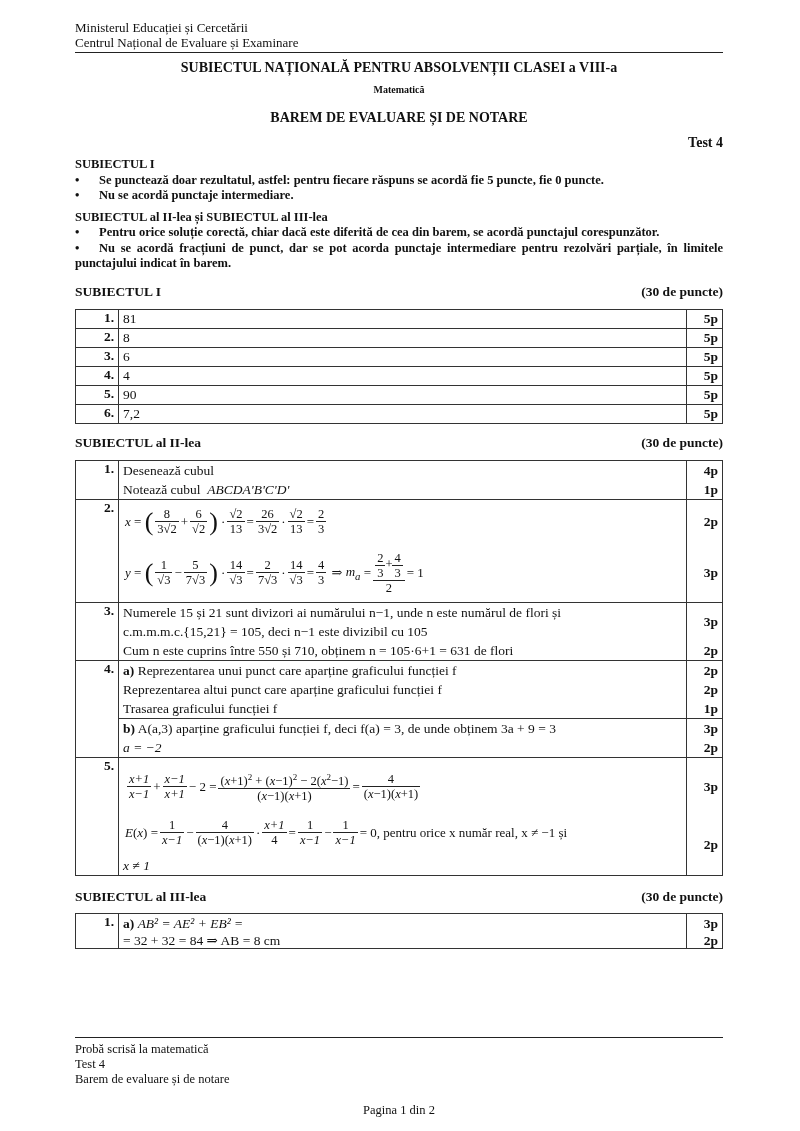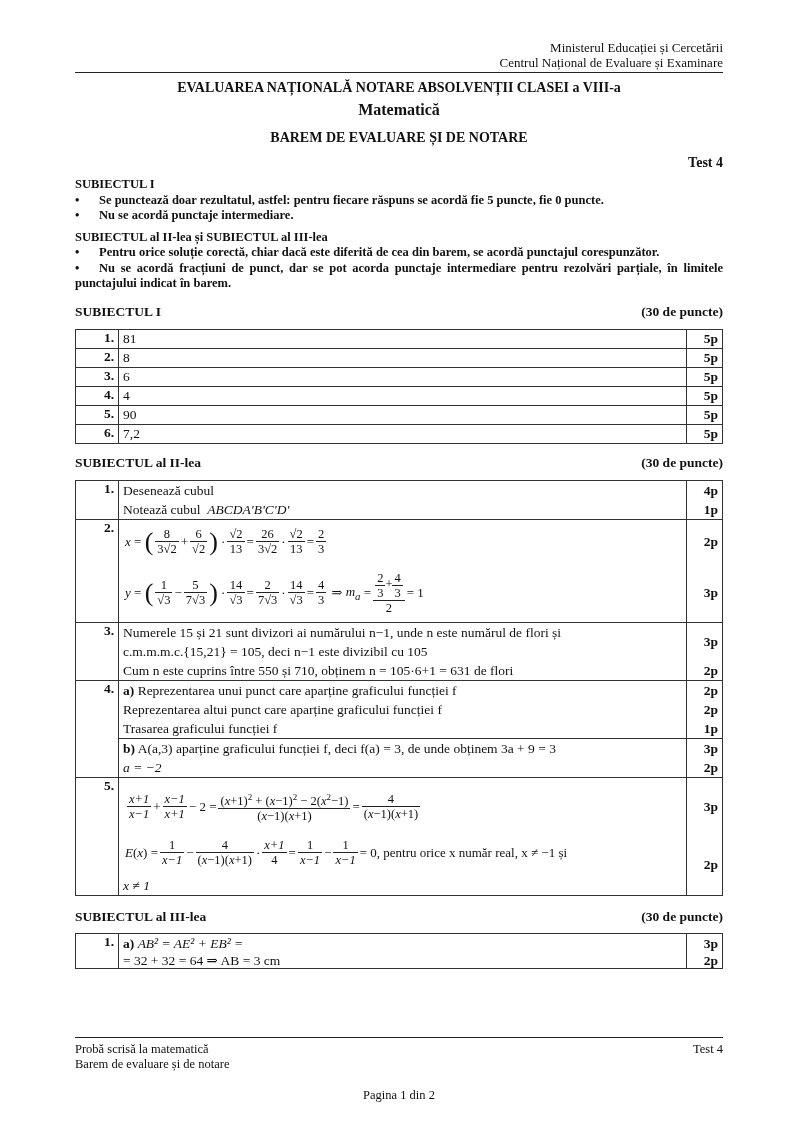--- a/index.html
+++ b/index.html
@@ -2,58 +2,58 @@
 <html><head>
   <meta charset="utf-8">
   <style>
     html, body { margin: 0; padding: 0; background: #ffffff; }
     body {
       width: 800px; height: 1131px; position: relative; overflow: hidden;
       font-family: "Liberation Serif", "DejaVu Serif", serif;
       color: #111;
     }
     .page { position: absolute; left: 75px; top: 0; width: 648px; }
-    .ministry { text-align: right; font-size: 13px; line-height: 15px; margin-top: 40px; }
+    .ministry { text-align: left; font-size: 13px; line-height: 15px; margin-top: 20px; }
     .hr { border-top: 1px solid #222; margin-top: 2px; }
     .title { text-align: center; font-weight: bold; font-size: 14px; margin-top: 6px; line-height: 17px; }
-    .subtitle { text-align: center; font-weight: bold; font-size: 16px; margin-top: 5px; line-height: 17px; }
+    .subtitle { text-align: center; font-weight: bold; font-size: 10px; margin-top: 5px; line-height: 17px; }
     .barem { text-align: center; font-weight: bold; font-size: 14px; margin-top: 11px; line-height: 17px; }
     .test { text-align: right; font-weight: bold; font-size: 14px; margin-top: 8px; line-height: 17px; }
     .rules { font-weight: bold; font-size: 12.5px; line-height: 15.5px; }
     .rule { position: relative; padding-left: 0; text-align: justify; }
     .rule .bullet { display: inline-block; width: 24px; }
     .rules .head { margin-top: 6px; }
     .sect-head { display: flex; justify-content: space-between; font-weight: bold; font-size: 13.5px; line-height: 17px; }
     table.g { width: 100%; border-collapse: collapse; font-size: 13.5px; }
     table.g td { border: 1px solid #333; vertical-align: top; padding: 0 4px; }
     td.num { width: 34px; text-align: right; font-weight: bold; padding-right: 4px !important; }
     td.pts { width: 26px; text-align: right; font-weight: bold; padding-left: 5px !important; }
     .line { height: 19px; line-height: 19px; white-space: nowrap; }
     .i { font-style: italic; }
     .b { font-weight: bold; }
     .frac { display: inline-block; vertical-align: middle; text-align: center; margin: 0 2px; font-size: 12.5px; line-height: 14px; }
     .frac > span { display: block; padding: 0 2px; }
     .frac > span.n { border-bottom: 1px solid #222; }
     .paren { font-size: 26px; vertical-align: middle; font-weight: 200; }
     .mathrow { display: flex; align-items: center; white-space: nowrap; font-size: 13px; }
     .footer { position: absolute; left: 75px; top: 1037px; width: 648px; border-top: 1px solid #222; font-size: 12.5px; line-height: 15px; padding-top: 4px; }
-    .footer .row { display: flex; justify-content: space-between; }
+    .footer .row { display: flex; justify-content: flex-start; flex-direction: column; }
     .footer .pg { text-align: center; margin-top: 16px; }
     sup { font-size: 9px; }
   </style>
 </head>
 <body>
 
 <div class="page">
   <div class="ministry">
     <div>Ministerul Educației și Cercetării</div>
     <div>Centrul Național de Evaluare și Examinare</div>
   </div>
   <div class="hr"></div>
-  <div class="title">EVALUAREA NAȚIONALĂ NOTARE ABSOLVENȚII CLASEI a VIII-a</div>
+  <div class="title">SUBIECTUL NAȚIONALĂ PENTRU ABSOLVENȚII CLASEI a VIII-a</div>
   <div class="subtitle">Matematică</div>
   <div class="barem">BAREM DE EVALUARE ȘI DE NOTARE</div>
   <div class="test">Test 4</div>
 
   <div class="rules" style="margin-top:3px;">
     <div class="head">SUBIECTUL I</div>
     <div class="rule"><span class="bullet">•</span><span>Se punctează doar rezultatul, astfel: pentru fiecare răspuns se acordă fie 5 puncte, fie 0 puncte.</span></div>
     <div class="rule"><span class="bullet">•</span><span>Nu se acordă punctaje intermediare.</span></div>
     <div class="head">SUBIECTUL al II-lea și SUBIECTUL al III-lea</div>
     <div class="rule"><span class="bullet">•</span><span>Pentru orice soluție corectă, chiar dacă este diferită de cea din barem, se acordă punctajul corespunzător.</span></div>
@@ -281,21 +281,21 @@
   <div class="sect-head" style="margin-top:12px;gap:48px;">
     <span>SUBIECTUL al III-lea</span>
     <span>(30 de puncte)</span>
   </div>
   <table class="g" style="margin-top:8px;">
     <tbody>
       <tr>
         <td class="num">1.</td>
         <td>
           <div class="line"><span class="b">a)</span> <span class="i">AB² = AE² + EB² =</span></div>
-          <div class="line" style="height:15px; line-height:15px;">= 32 + 32 = 64 ⇒ AB = 3 cm</div>
+          <div class="line" style="height:15px; line-height:15px;">= 32 + 32 = 84 ⇒ AB = 8 cm</div>
         </td>
         <td class="pts">
           <div class="line">3p</div>
           <div class="line" style="height:15px; line-height:15px;">2p</div>
         </td>
       </tr>
     </tbody>
   </table>
 </div>
 

